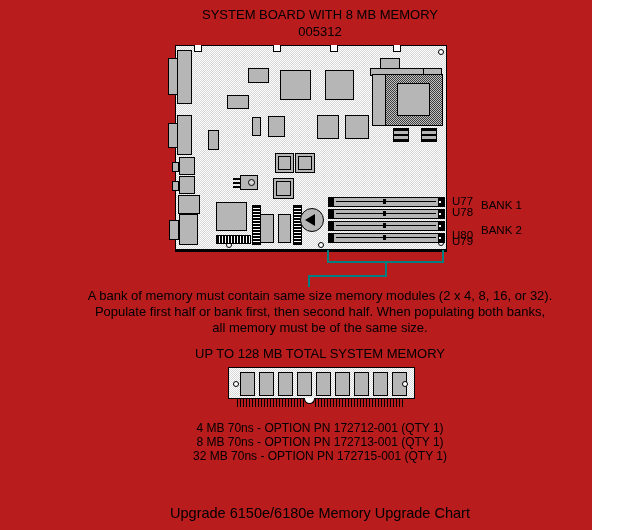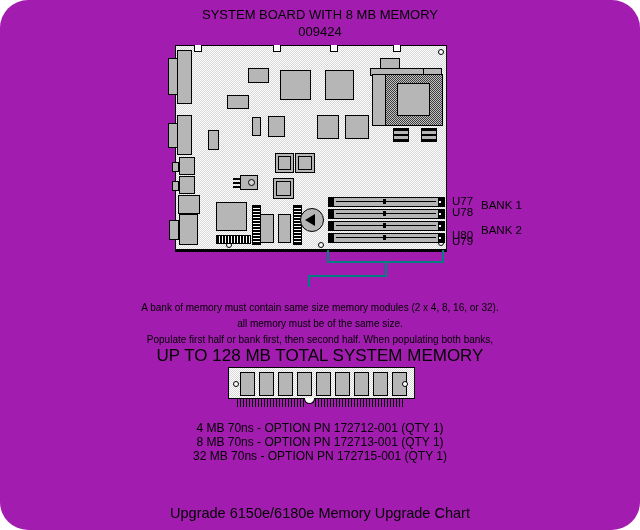--- a/index.html
+++ b/index.html
@@ -1,17 +1,17 @@
 <!DOCTYPE html>
 <html><head>
 <meta charset="utf-8">
 <style>
   html,body{margin:0;padding:0;background:#fff;}
-  #page{position:relative;width:640px;height:530px;background:#a21caf;overflow:hidden;
-        font-family:"Liberation Sans",sans-serif;color:#000;border-radius:28px;}
+  #page{position:relative;width:592px;height:530px;background:#b91c1c;overflow:hidden;
+        font-family:"Liberation Sans",sans-serif;color:#000;}
   .abs{position:absolute;}
   .ctr{left:0;width:640px;text-align:center;}
 
   
   .stipple{background-image:conic-gradient(#d6d6d6 25%,#fff 0 50%,#d6d6d6 0 75%,#fff 0);
            background-size:2px 2px;}
   .checker{background-image:conic-gradient(#3c3c3c 25%,#c2c2c2 0 50%,#3c3c3c 0 75%,#c2c2c2 0);
            background-size:2px 2px;}
 
   
@@ -56,35 +56,35 @@
 
   
   #module{left:228px;top:367px;width:185px;height:30px;border:1px solid #000;}
   .mchip{position:absolute;top:4px;width:13px;height:22px;background:#b6b6b6;border:1px solid #000;}
   .mhole{position:absolute;top:13px;width:4px;height:4px;border:1px solid #000;border-radius:50%;background:#fff;}
   .comb{position:absolute;top:398px;height:9px;
         background:repeating-linear-gradient(90deg,#000 0 1px,transparent 1px 3px);}
   #comb-notch{position:absolute;left:304px;top:398px;width:9px;height:5px;background:#fff;
         border:1px solid #000;border-top:none;border-radius:0 0 6px 6px;}
 
-  .note-text{top:288px;font-size:10px;line-height:16px;margin-top:12px;}
-  #mem-heading{top:346px;font-size:17px;}
+  .note-text{top:288px;font-size:13px;line-height:16px;}
+  #mem-heading{top:346px;font-size:13px;}
   #options{top:421px;font-size:12px;line-height:14px;}
   #title{top:6px;font-size:13px;line-height:17px;}
   #caption{top:505px;font-size:14.5px;}
   #doccode{top:532px;right:3px;font-size:18px;color:#b4b4b4;font-style:italic;}
 </style>
 </head>
 <body>
 
 <div id="page">
 
   <div class="abs ctr" id="title">
     <div>SYSTEM BOARD WITH 8 MB MEMORY</div>
-    <div>009424</div>
+    <div>005312</div>
   </div>
 
   <div class="abs stipple" id="board">
 
     <div class="notch" style="left:18px"></div>
     <div class="notch" style="left:97px"></div>
     <div class="notch" style="left:154px"></div>
     <div class="notch" style="left:217px"></div>
 
     <div class="hole" style="left:262px;top:3px"></div>
@@ -178,22 +178,22 @@
 
   <div class="brk" style="left:327px;top:250px;width:2px;height:13px"></div>
   <div class="brk" style="left:442px;top:250px;width:2px;height:13px"></div>
   <div class="brk" style="left:327px;top:261px;width:117px;height:2px"></div>
   <div class="brk" style="left:385px;top:261px;width:2px;height:16px"></div>
   <div class="brk" style="left:308px;top:275px;width:79px;height:2px"></div>
   <div class="brk" style="left:308px;top:275px;width:2px;height:12px"></div>
 
   <div class="abs ctr note-text">
     <div>A bank of memory must contain same size memory modules (2 x 4, 8, 16, or 32).</div>
+    <div>Populate first half or bank first, then second half.  When populating both banks,</div>
     <div>all memory must be of the same size.</div>
-    <div>Populate first half or bank first, then second half.  When populating both banks,</div>
   </div>
 
   <div class="abs ctr" id="mem-heading">UP TO 128 MB TOTAL SYSTEM MEMORY</div>
 
   <div class="abs stipple" id="module">
     <div class="mchip" style="left:11px"></div>
     <div class="mchip" style="left:30px"></div>
     <div class="mchip" style="left:49px"></div>
     <div class="mchip" style="left:68px"></div>
     <div class="mchip" style="left:87px"></div>

